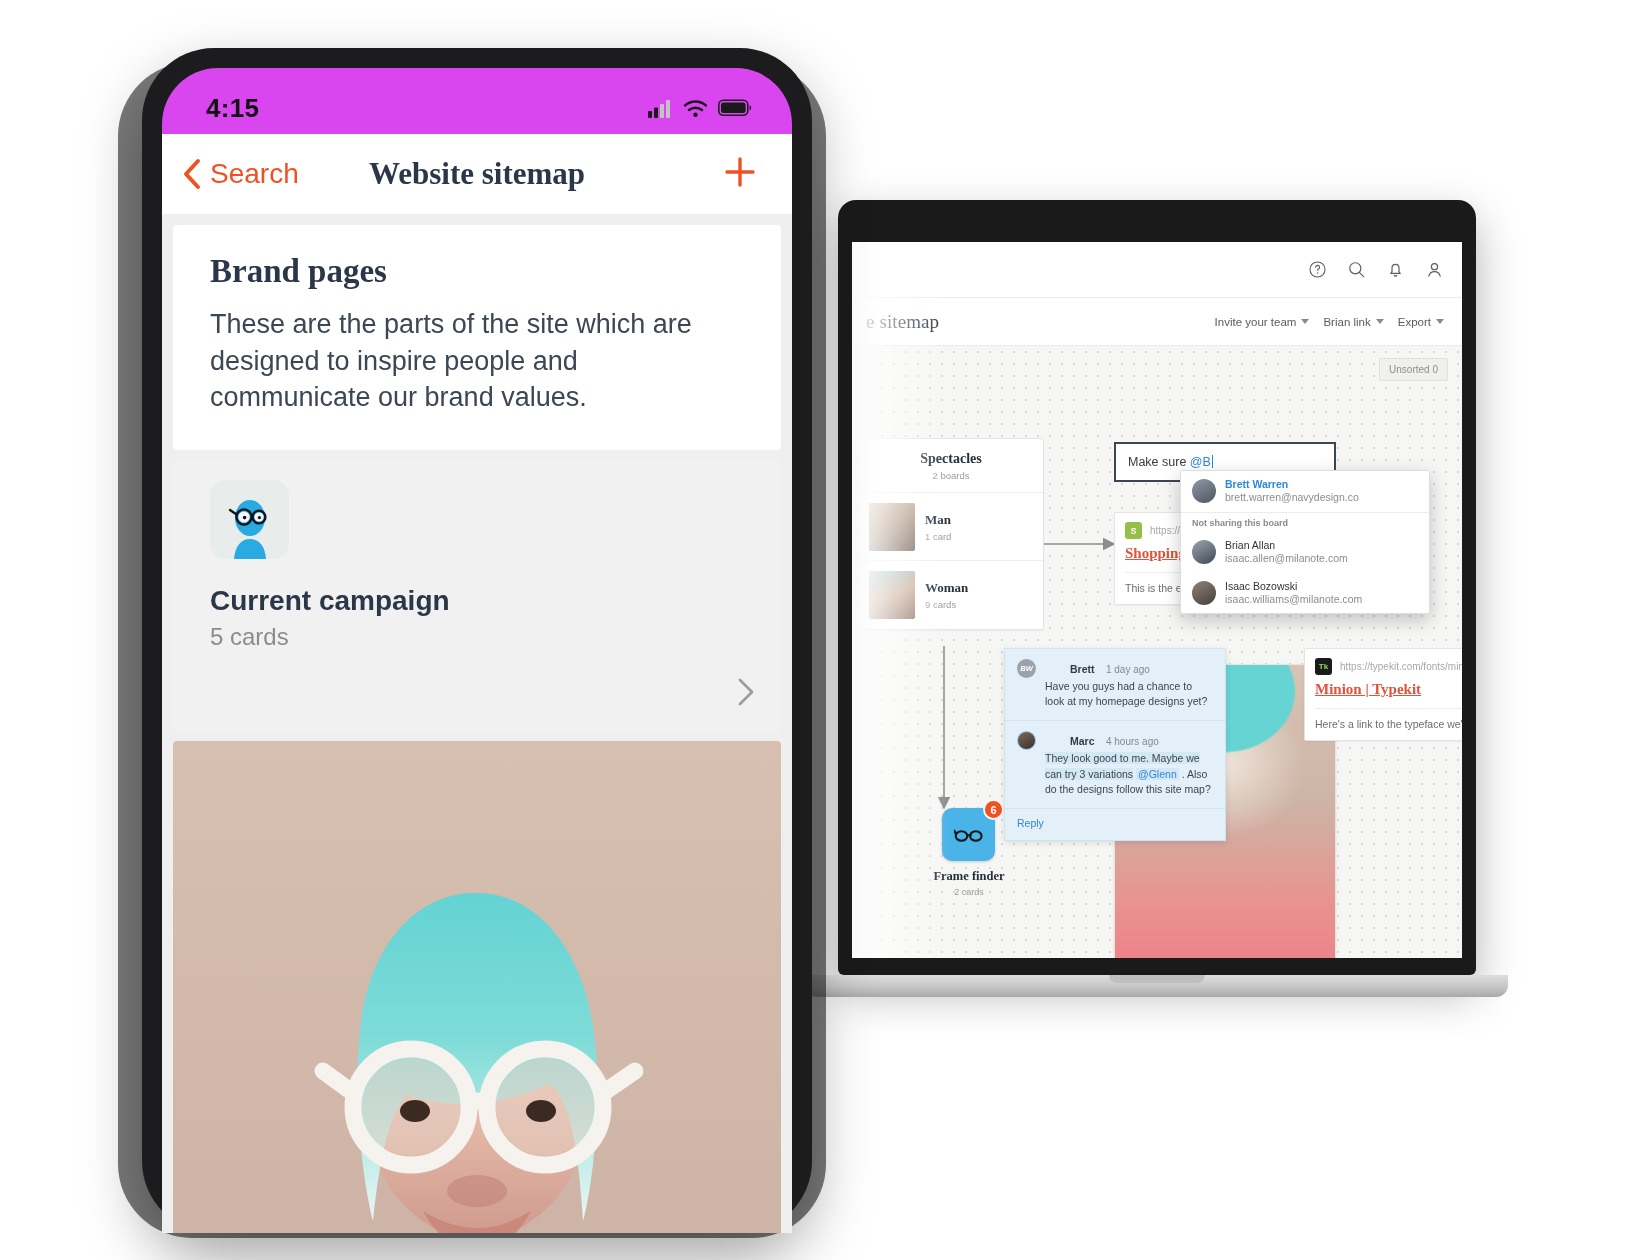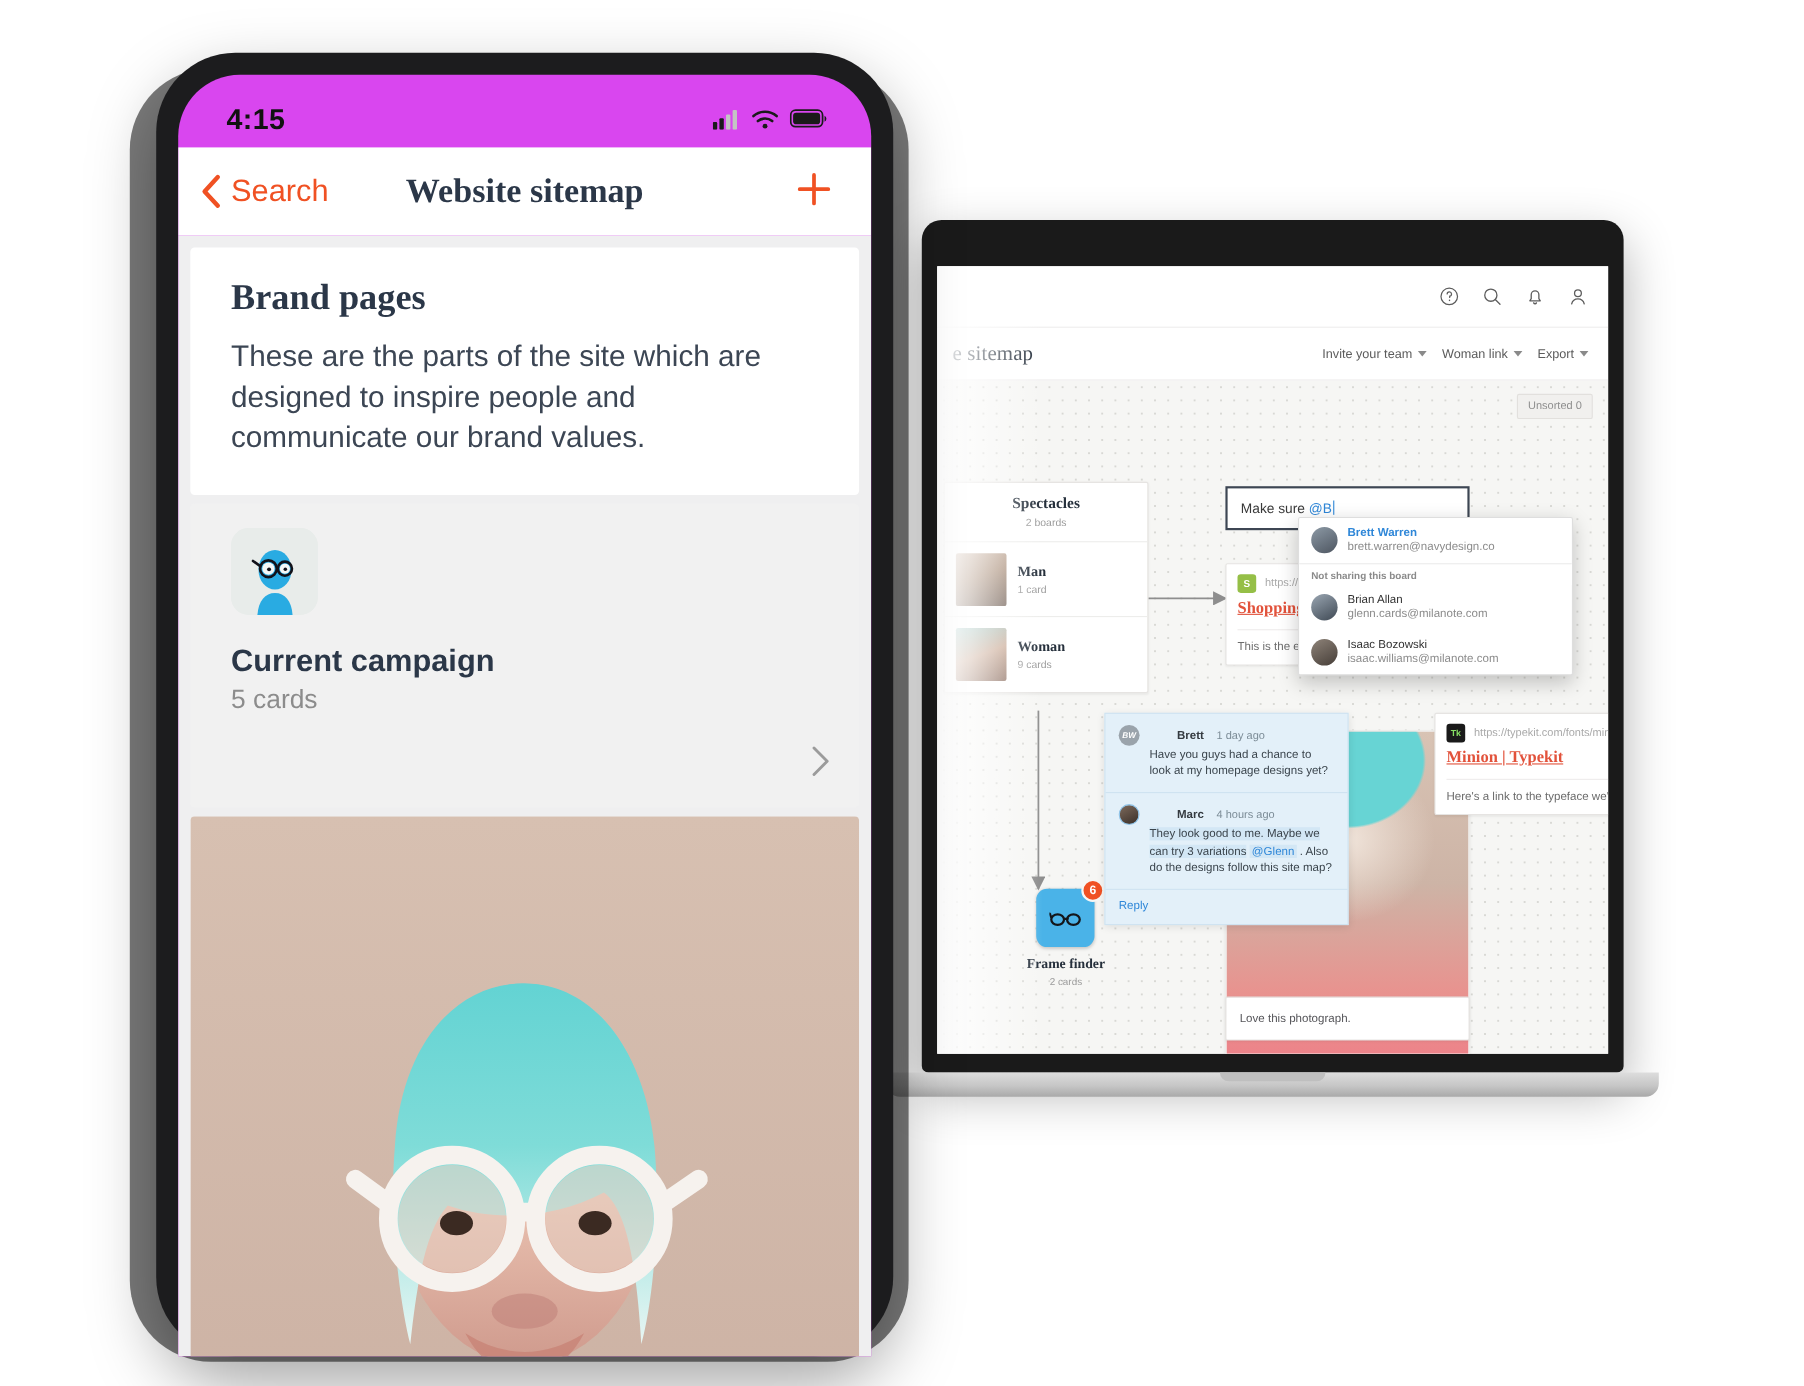--- a/index.html
+++ b/index.html
@@ -290,21 +290,21 @@
         </div>
 
         <div class="app-subbar">
           <span class="board-title">e sitemap</span>
           <div class="subbar-right">
             <span class="subbar-btn">
               <span>Invite your team</span>
               <i class="caret"></i>
             </span>
             <span class="subbar-btn">
-              <span>Woman link</span>
+              <span>Brian link</span>
               <i class="caret"></i>
             </span>
             <span class="subbar-btn">
               <span>Export</span>
               <i class="caret"></i>
             </span>
           </div>
         </div>
 
         <div class="canvas">
@@ -369,21 +369,21 @@
               <div>
                 <div class="mm-name sel">Brett Warren</div>
                 <div class="mm-mail">brett.warren@navydesign.co</div>
               </div>
             </div>
             <div class="mm-label">Not sharing this board</div>
             <div class="mm-row">
               <div class="mm-av" style="background:linear-gradient(150deg,#9aa6b2,#3f4954);"></div>
               <div>
                 <div class="mm-name">Brian Allan</div>
-                <div class="mm-mail">glenn.cards@milanote.com</div>
+                <div class="mm-mail">isaac.allen@milanote.com</div>
               </div>
             </div>
             <div class="mm-row">
               <div class="mm-av" style="background:linear-gradient(150deg,#8e8379,#463e38);"></div>
               <div>
                 <div class="mm-name">Isaac Bozowski</div>
                 <div class="mm-mail">isaac.williams@milanote.com</div>
               </div>
             </div>
           </div>
@@ -412,23 +412,20 @@
               <span class="lc-fav" style="background:#1a1a1a; color:#87e064; font-size:8px;">
                 <span>Tk</span>
               </span>
               <span class="lc-urltext">https://typekit.com/fonts/min</span>
             </div>
             <div class="lc-title">Minion | Typekit</div>
             <div class="lc-sep"></div>
             <div class="lc-desc">Here's a link to the typeface we're u</div>
           </div>
 
-          <div class="note-card" style="left:262px; top:560px; width:222px;">
-            <span>Love this photograph.</span>
-          </div>
 
           <div class="thread" style="left:152px; top:302px; width:222px;">
             <div class="th-item">
               <div class="th-av">
                 <span>BW</span>
               </div>
               <div>
                 <div>
                   <span class="th-name">Brett</span>
                   <span class="th-time">1 day ago</span>

